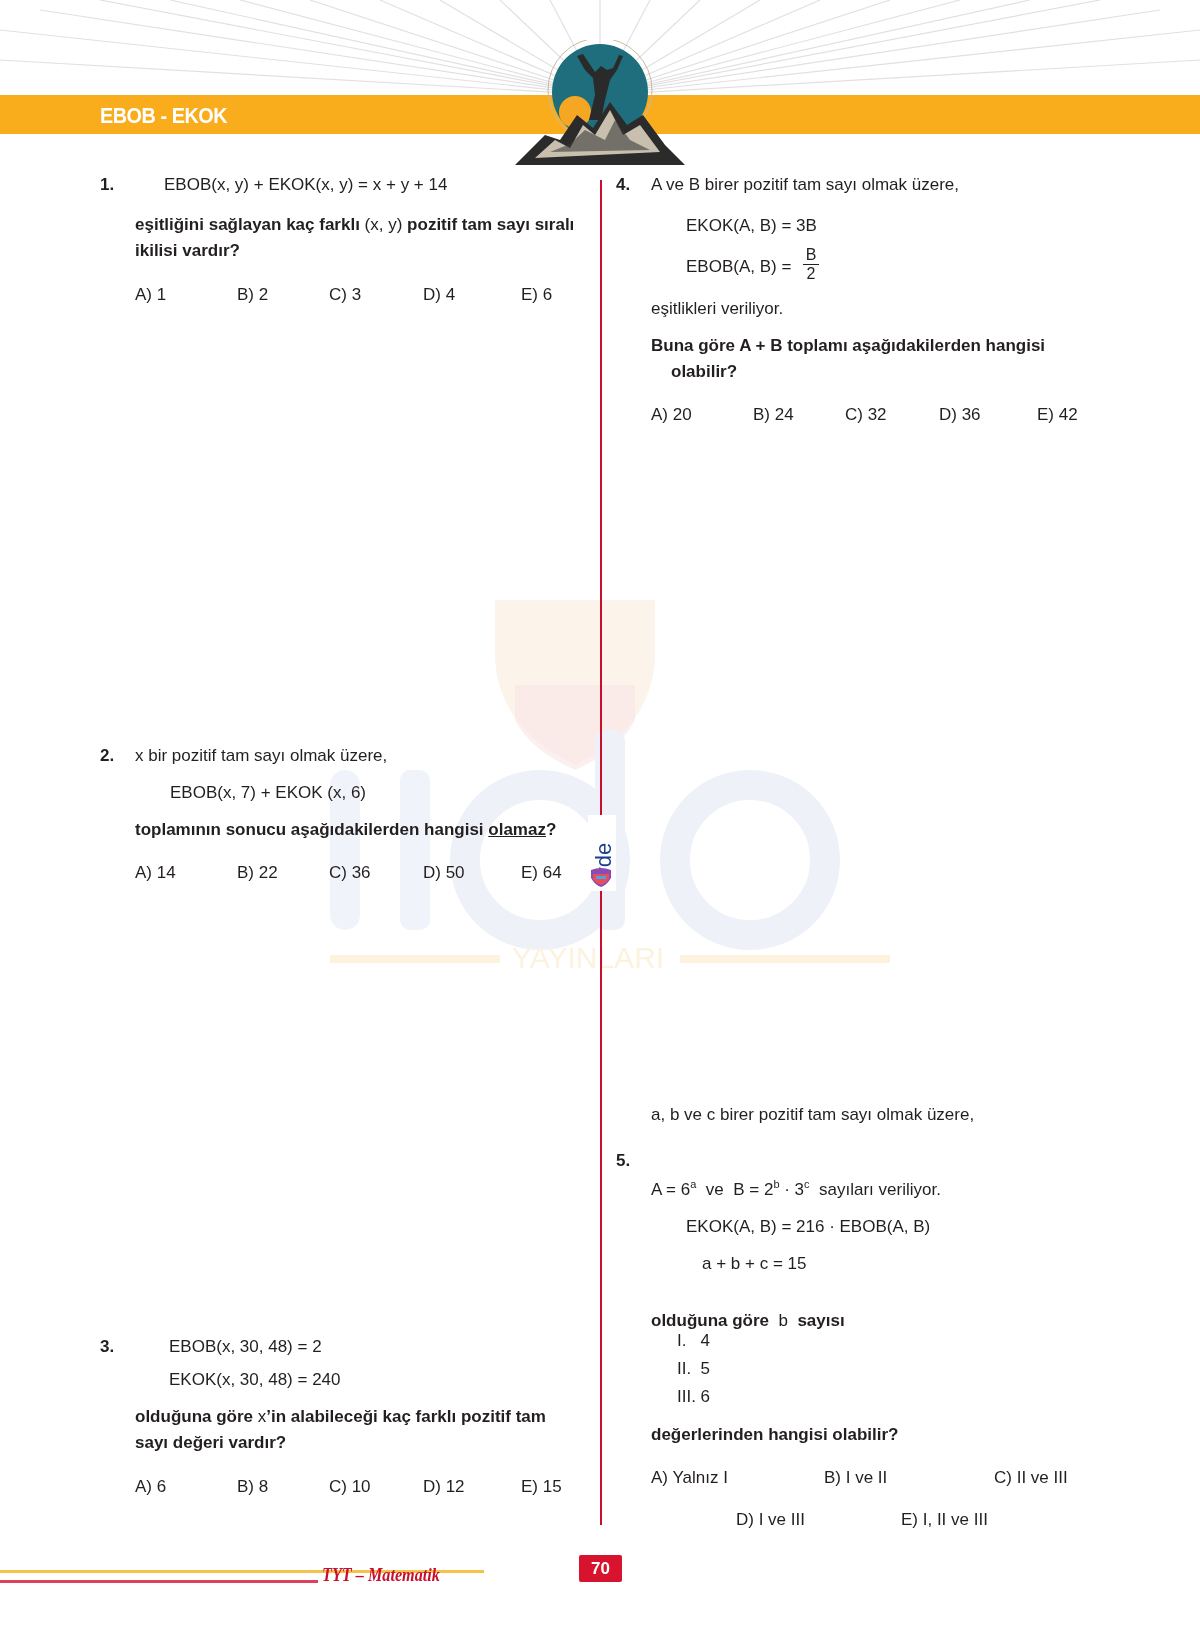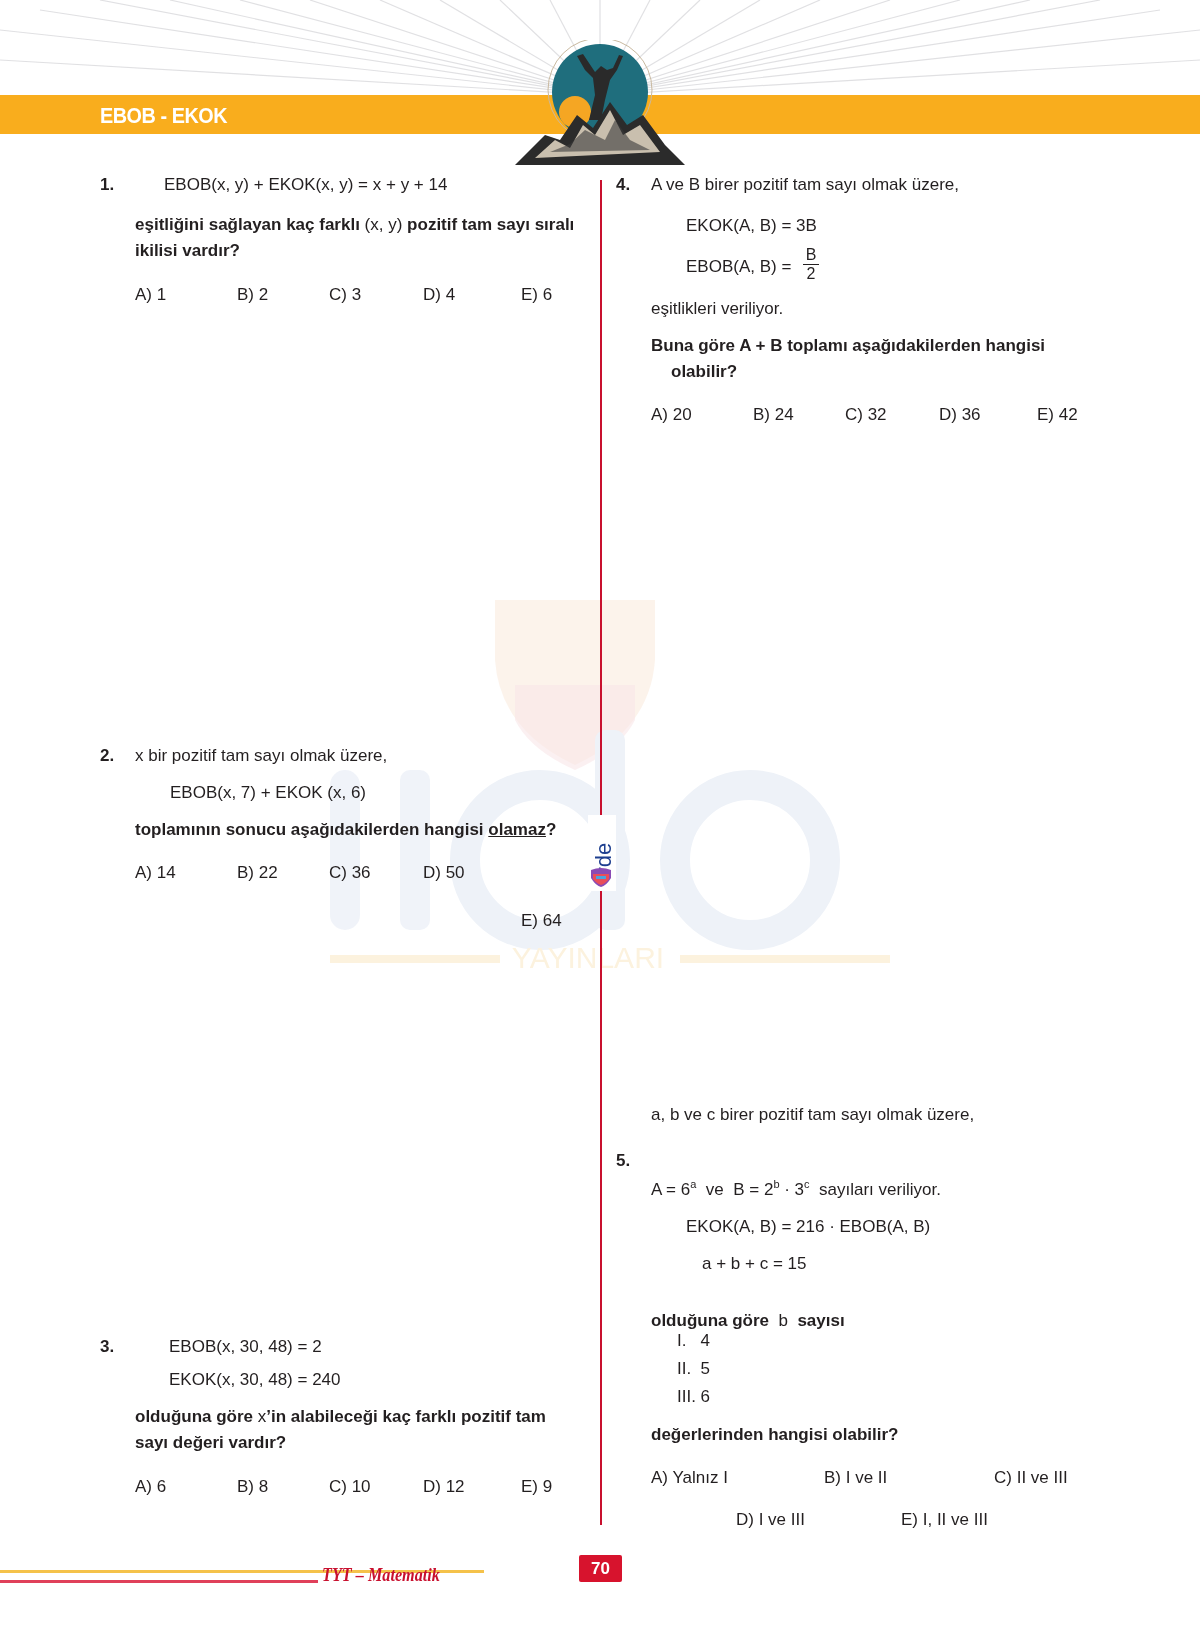--- a/index.html
+++ b/index.html
@@ -115,34 +115,34 @@
 <div class="qnum" style="left:100px;top:746px;">2.</div>
 <div class="qline" style="left:135px;top:746px;">x  bir pozitif tam sayı olmak üzere,</div>
 <div class="qline" style="left:170px;top:783px;">EBOB(x, 7) + EKOK (x, 6)</div>
 <div class="qline bold" style="left:135px;top:820px;">
   <span>toplamının sonucu aşağıdakilerden hangisi </span><span class="u">olamaz</span><span>?</span>
 </div>
 <div class="opt" style="left:135px;top:863px;">A) 14</div>
 <div class="opt" style="left:237px;top:863px;">B) 22</div>
 <div class="opt" style="left:329px;top:863px;">C) 36</div>
 <div class="opt" style="left:423px;top:863px;">D) 50</div>
-<div class="opt" style="left:521px;top:863px;margin-top:48px;">E) 64</div>
+<div class="opt" style="left:521px;top:863px;">E) 64</div>
 
 <div class="qnum" style="left:100px;top:1337px;">3.</div>
 <div class="qline" style="left:169px;top:1337px;">EBOB(x, 30, 48) = 2</div>
 <div class="qline" style="left:169px;top:1370px;">EKOK(x, 30, 48) = 240</div>
 <div class="qline bold" style="left:135px;top:1407px;">
   <span>olduğuna göre </span><span style="font-weight:normal">x</span><span>’in alabileceği kaç farklı pozitif tam</span>
 </div>
 <div class="qline bold" style="left:135px;top:1433px;">sayı değeri vardır?</div>
 <div class="opt" style="left:135px;top:1477px;">A) 6</div>
 <div class="opt" style="left:237px;top:1477px;">B) 8</div>
 <div class="opt" style="left:329px;top:1477px;">C) 10</div>
 <div class="opt" style="left:423px;top:1477px;">D) 12</div>
-<div class="opt" style="left:521px;top:1477px;">E) 9</div>
+<div class="opt" style="left:521px;top:1477px;">E) 15</div>
 
 <div class="qnum" style="left:616px;top:175px;">4.</div>
 <div class="qline" style="left:651px;top:175px;">A  ve  B  birer pozitif tam sayı olmak üzere,</div>
 <div class="qline" style="left:686px;top:216px;">EKOK(A, B) = 3B</div>
 <div class="qline" style="left:686px;top:257px;">EBOB(A, B) =</div>
 <div class="frac" style="left:803px;top:246px;">
   <span class="n">B</span>
     <span class="d">2</span>
 </div>
 <div class="qline" style="left:651px;top:299px;">eşitlikleri veriliyor.</div>

